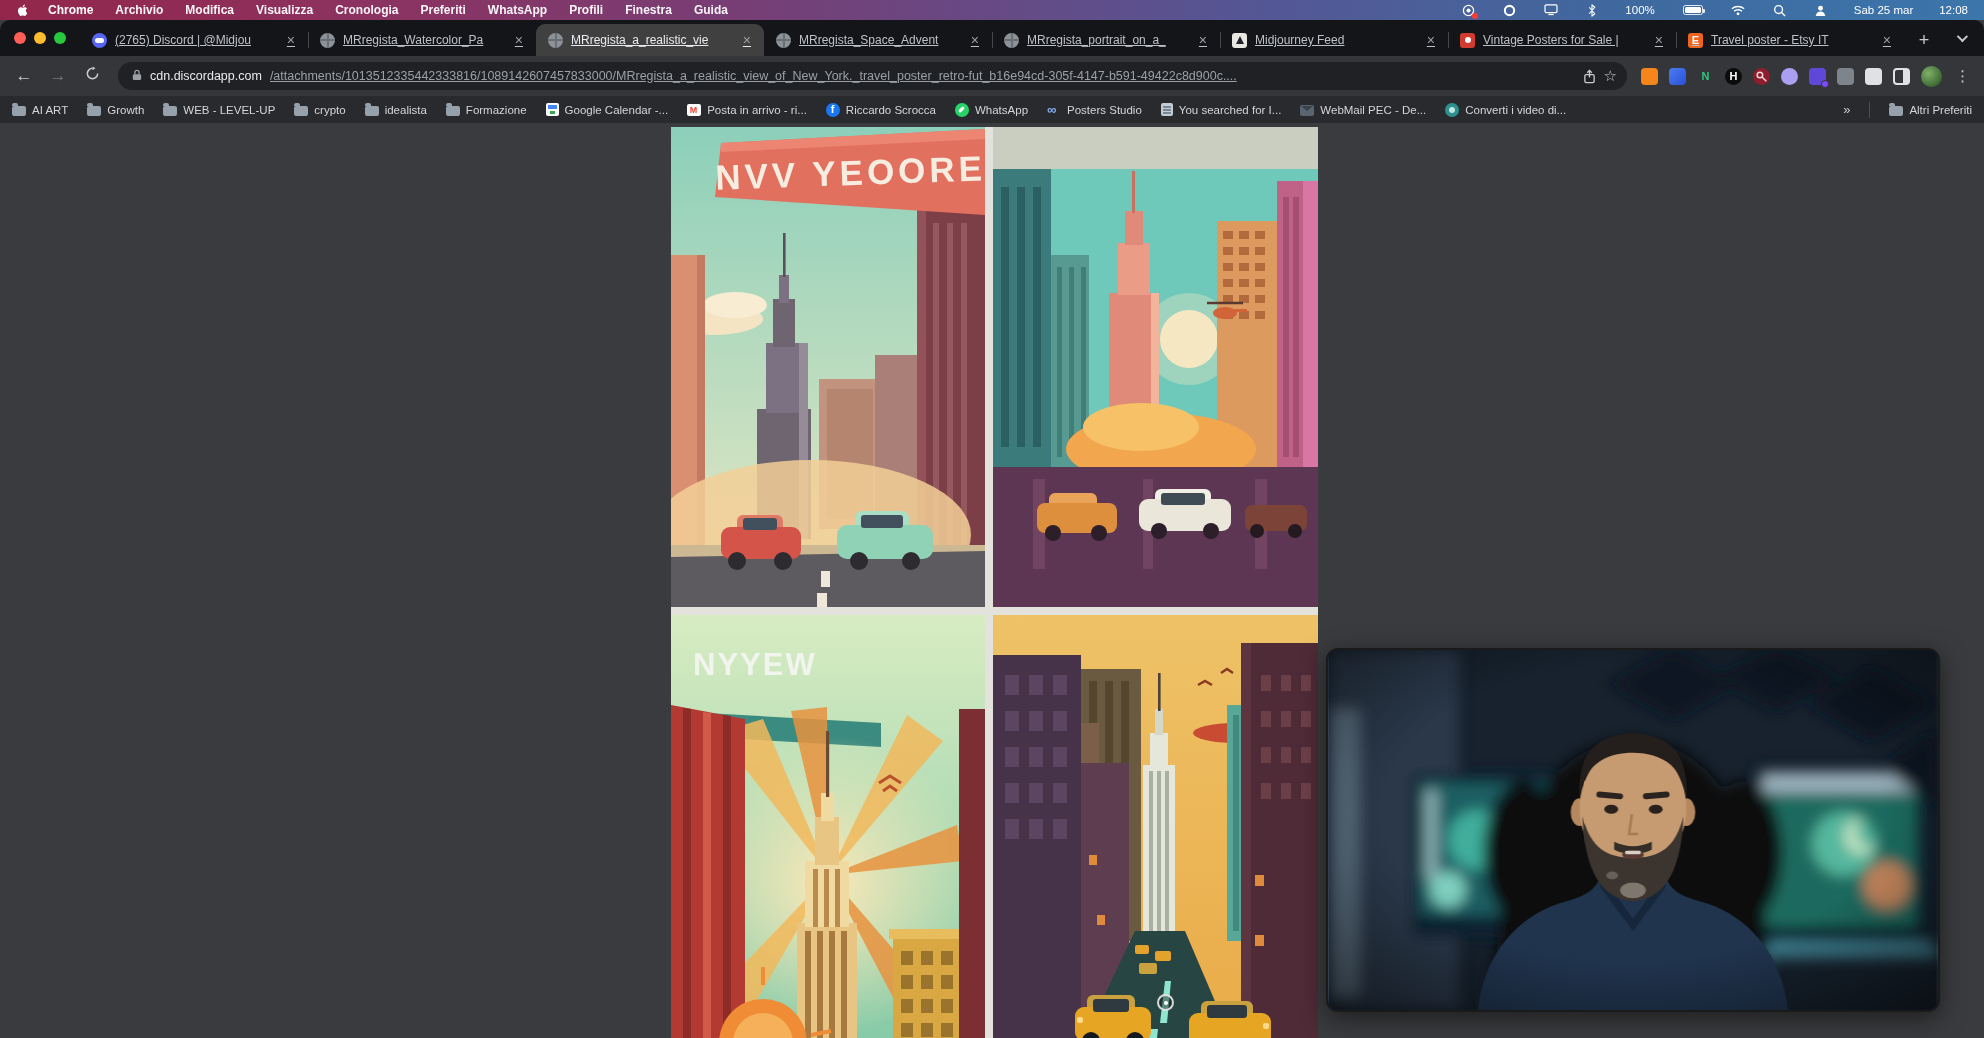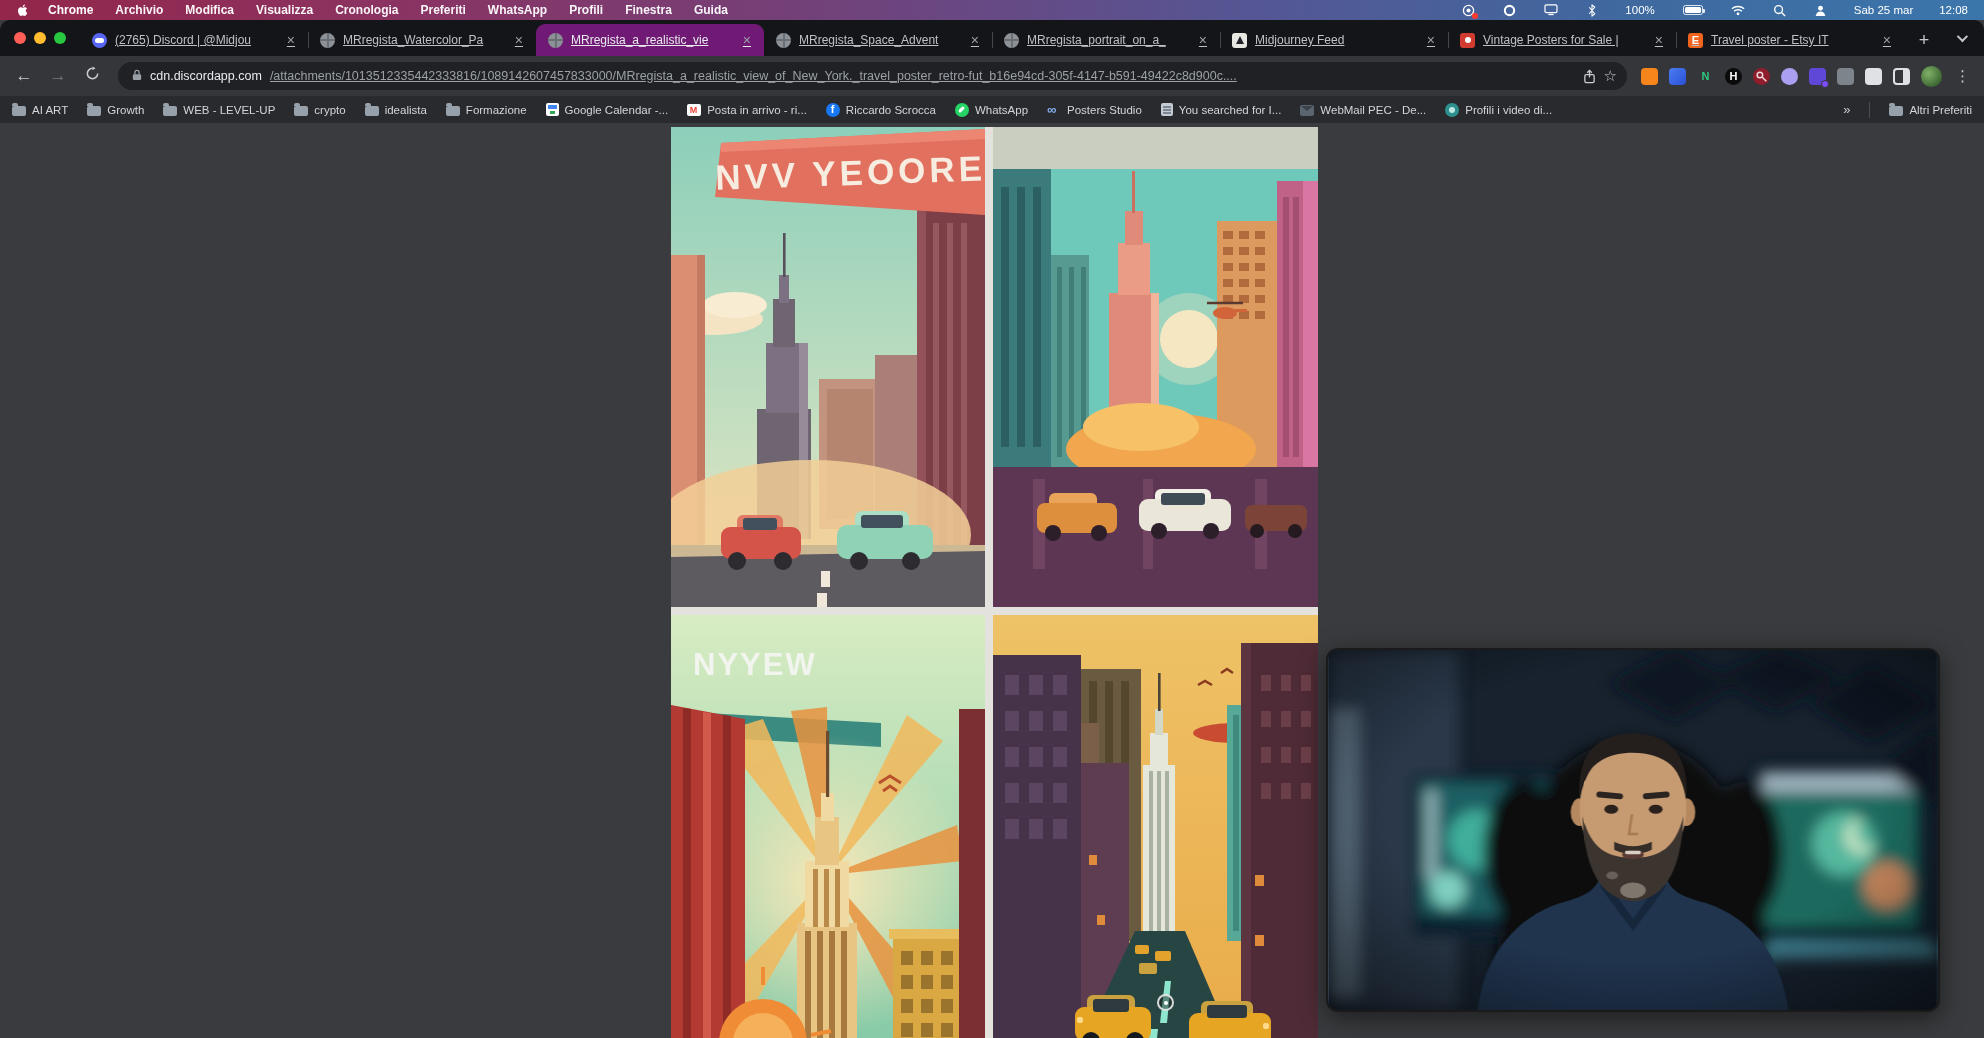--- a/index.html
+++ b/index.html
@@ -36,21 +36,21 @@
   }
   .traffic { display:flex; gap:8px; align-items:center; height:36px; padding:0 14px 0 14px; }
   .tl { width:12px; height:12px; border-radius:50%; }
   .tl.red{background:#ff5f57}.tl.yellow{background:#febc2e}.tl.green{background:#28c840}
   .tabs { display:flex; flex:1; align-items:flex-end; min-width:0; height:36px; padding-top:4px; }
   .tab {
     height:32px; flex:1 1 0; max-width:228px; min-width:0;
     display:flex; align-items:center; gap:8px; padding:0 10px 0 12px;
     color:#bdc1c6; font-size:12px; border-radius:9px 9px 0 0; position:relative;text-decoration:underline;
   }
-  .tab.active { background:#701a75; color:#e8eaed; }
+  .tab.active { background:#404040; color:#e8eaed; }
   .tab:not(.active)+.tab:not(.active)::before {
     content:""; position:absolute; left:0; top:8px; height:16px; width:1px; background:#45474b;
   }
   .tab .label { flex:1; overflow:hidden; white-space:nowrap; }
   .tab .close { flex:none; color:#9aa0a6; font-size:14px; line-height:1; padding:1px 3px; border-radius:50%; }
   .fav { width:15px; height:15px; flex:none; position:relative; }
   .fav-discord { background:#5865f2; border-radius:50%; }
   .fav-discord::after { content:""; position:absolute; left:3px; top:5px; width:9px; height:5px; background:#fff; border-radius:3px; }
   .fav-globe { background:#8d9298; border-radius:50%; overflow:hidden; }
   .fav-globe::before { content:""; position:absolute; left:6.5px; top:0; width:2px; height:15px; background:#6a6f75; }
@@ -369,21 +369,21 @@
   <span class="bm">
       <span class="bmicon ic-page"></span>
       <span>You searched for I...</span>
     </span>
   <span class="bm">
       <span class="bmicon ic-mailp"></span>
       <span>WebMail PEC - De...</span>
     </span>
   <span class="bm">
       <span class="bmicon ic-conv"></span>
-      <span>Profili i video di...</span>
+      <span>Converti i video di...</span>
     </span>
   <span class="bm-overflow">»</span>
   <span class="bm-divider"></span>
   <span class="bm">
       <span class="bmicon ic-folder"></span>
       <span>Altri Preferiti</span>
     </span>
 </div>
 
 <div class="content">

